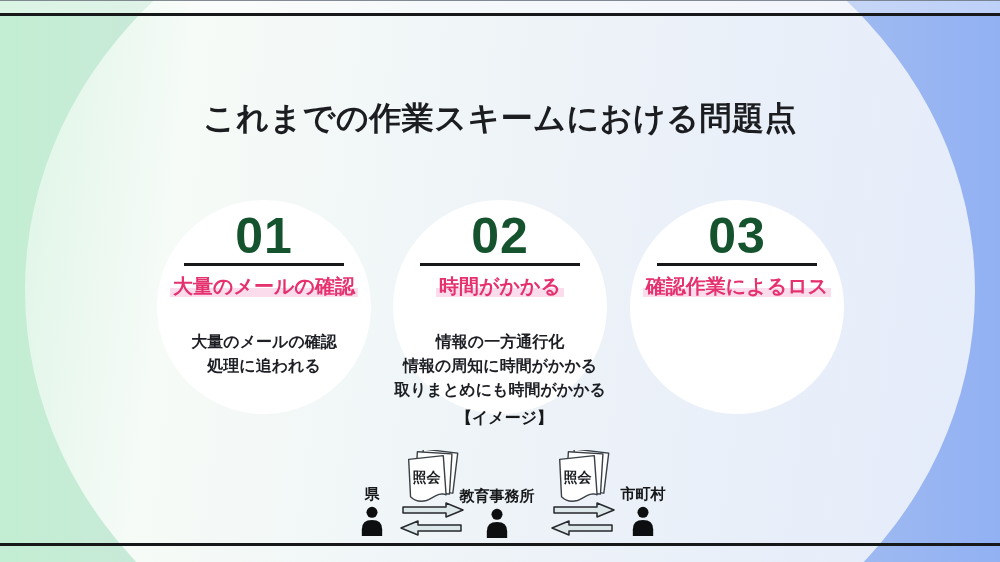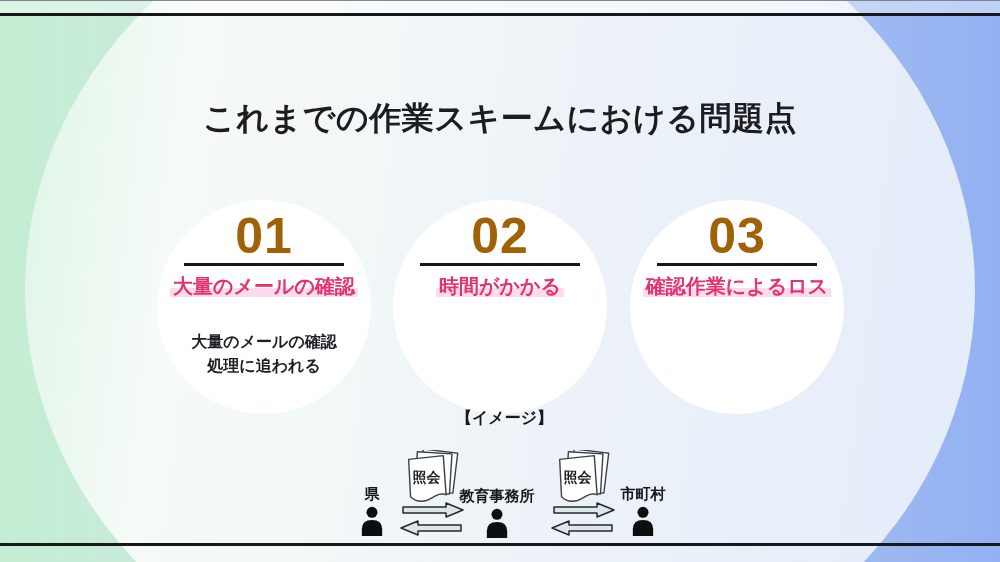--- a/index.html
+++ b/index.html
@@ -30,21 +30,21 @@
 
   .card {
     position:absolute; z-index:2; top:200px; width:214px; height:214px;
     border-radius:50%; background:#ffffff;
     display:flex; flex-direction:column; align-items:center; text-align:center;
   }
   .card.c1 { left:157px; }
   .card.c2 { left:393px; }
   .card.c3 { left:630px; }
 
-  .num { margin-top:14px; font-size:50px; line-height:44px; font-weight:700; color:#a16207; letter-spacing:1px; }
+  .num { margin-top:14px; font-size:50px; line-height:44px; font-weight:700; color:#14532d; letter-spacing:1px; }
   .num-rule { margin-top:5px; width:160px; height:3px; background:#17181a; }
   .heading {
     margin-top:8px; font-size:20px; line-height:24px; font-weight:800; color:#e5316e;
     background:linear-gradient(to bottom, rgba(251,220,236,0) 58%, #fbdcec 58%, #fbdcec 95%, rgba(251,220,236,0) 95%);
     padding:0 3px;
   }
   .body {
     margin-top:32px; font-size:16px; line-height:24px; font-weight:700; color:#1d1f24;
     white-space:pre-line; width:212px;
   }
@@ -92,20 +92,23 @@
     <div class="num-rule"></div>
     <div class="heading">大量のメールの確認</div>
     <div class="body">大量のメールの確認
 処理に追われる</div>
   </div>
 
   <div class="card c2">
     <div class="num">02</div>
     <div class="num-rule"></div>
     <div class="heading">時間がかかる</div>
+    <div class="body">情報の一方通行化
+情報の周知に時間がかかる
+取りまとめにも時間がかかる</div>
   </div>
 
   <div class="card c3">
     <div class="num">03</div>
     <div class="num-rule"></div>
     <div class="heading">確認作業によるロス</div>
   </div>
 
   <div class="caption">【イメージ】</div>
 

